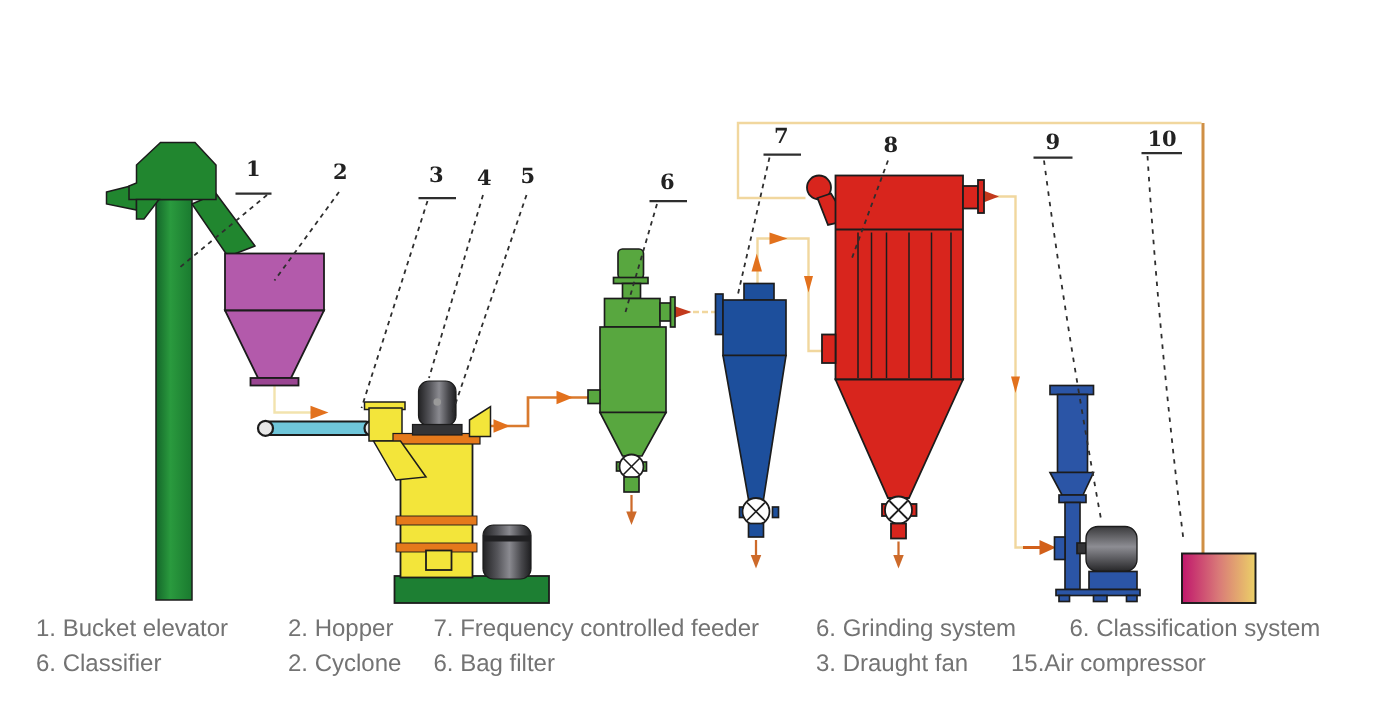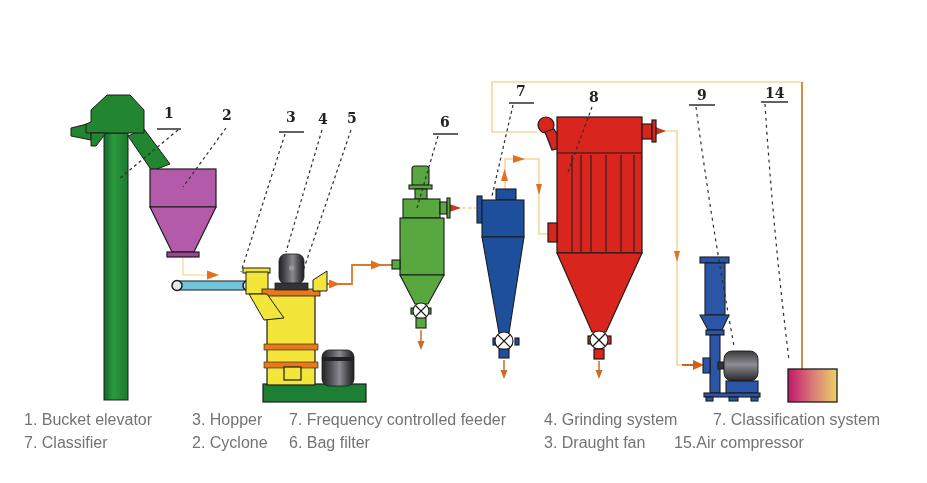--- a/index.html
+++ b/index.html
@@ -217,28 +217,28 @@
 
 <span class="num" style="left:164px;top:106px">1</span>
 <span class="num" style="left:222px;top:108px">2</span>
 <span class="num" style="left:286px;top:110px">3</span>
 <span class="num" style="left:318px;top:112px">4</span>
 <span class="num" style="left:347px;top:111px">5</span>
 <span class="num" style="left:440px;top:115px">6</span>
 <span class="num" style="left:516px;top:84px">7</span>
 <span class="num" style="left:589px;top:90px">8</span>
 <span class="num" style="left:697px;top:88px">9</span>
-<span class="num" style="left:765px;top:86px">14</span>
+<span class="num" style="left:765px;top:86px">10</span>
 
 <div>
   <span class="legend-item" style="left:24px;top:411px">1. Bucket elevator</span>
-  <span class="legend-item" style="left:192px;top:411px">3. Hopper</span>
+  <span class="legend-item" style="left:192px;top:411px">2. Hopper</span>
   <span class="legend-item" style="left:289px;top:411px">7. Frequency controlled feeder</span>
-  <span class="legend-item" style="left:544px;top:411px">4. Grinding system</span>
-  <span class="legend-item" style="left:713px;top:411px">7. Classification system</span>
-  <span class="legend-item" style="left:24px;top:434px">7. Classifier</span>
+  <span class="legend-item" style="left:544px;top:411px">6. Grinding system</span>
+  <span class="legend-item" style="left:713px;top:411px">6. Classification system</span>
+  <span class="legend-item" style="left:24px;top:434px">6. Classifier</span>
   <span class="legend-item" style="left:192px;top:434px">2. Cyclone</span>
   <span class="legend-item" style="left:289px;top:434px">6. Bag filter</span>
   <span class="legend-item" style="left:544px;top:434px">3. Draught fan</span>
   <span class="legend-item" style="left:674px;top:434px">15.Air compressor</span>
 </div>
 
 </div>
 
 </body></html>

